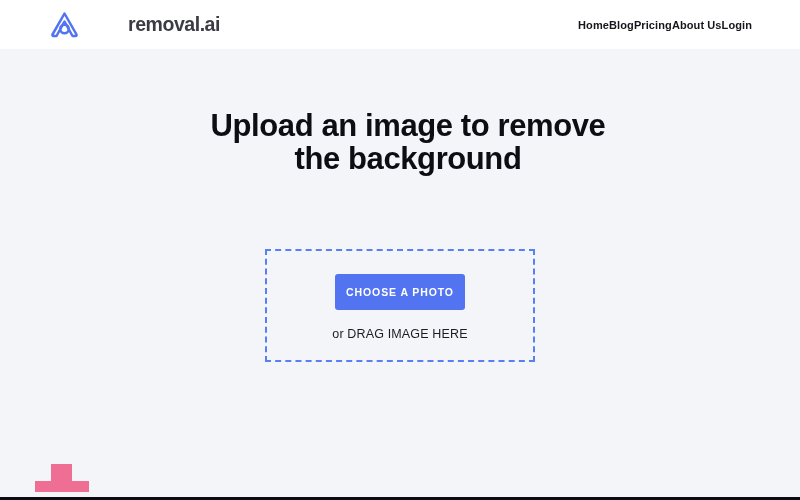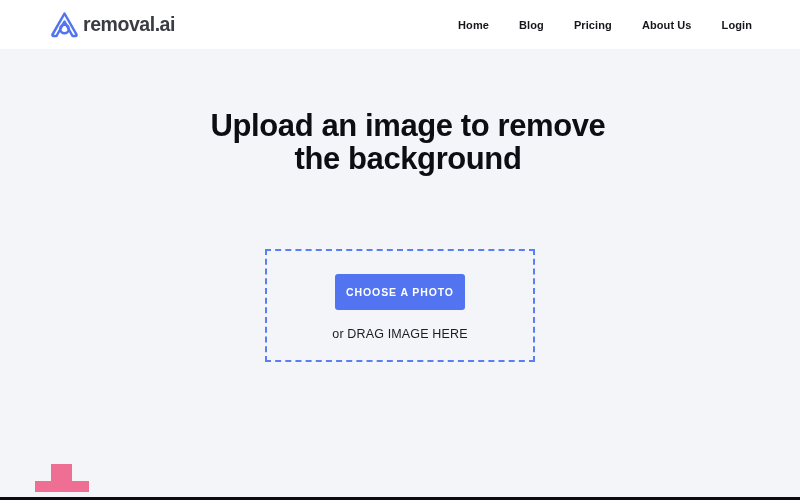--- a/index.html
+++ b/index.html
@@ -51,40 +51,40 @@
     flex: 0 0 auto;
   }
   #brand-text {
     font-family: "Liberation Sans", sans-serif;
     font-size: 19.5px;
     font-weight: bold;
     color: #3b3b44;
     letter-spacing: -0.45px;
     line-height: 27px;
     white-space: nowrap;
+    margin-left: 45px;
   }
 
   #main-nav {
     position: absolute;
     right: 48px;
     top: 0;
     height: 49px;
     display: flex;
     align-items: center;
     gap: 0px;
   }
   .nav-link {
     font-size: 11px;
     font-weight: bold;
     color: #15151c;
     text-decoration: none;
     letter-spacing: 0.1px;
     white-space: nowrap;
     padding: 4px 0;
-    margin-left: 30px;
     line-height: 14px;
   }
   .nav-link:first-child { margin-left: 4px; }
 
   
   #hero {
     position: absolute;
     top: 49px; left: 0;
     width: 800px;
     height: 451px;

